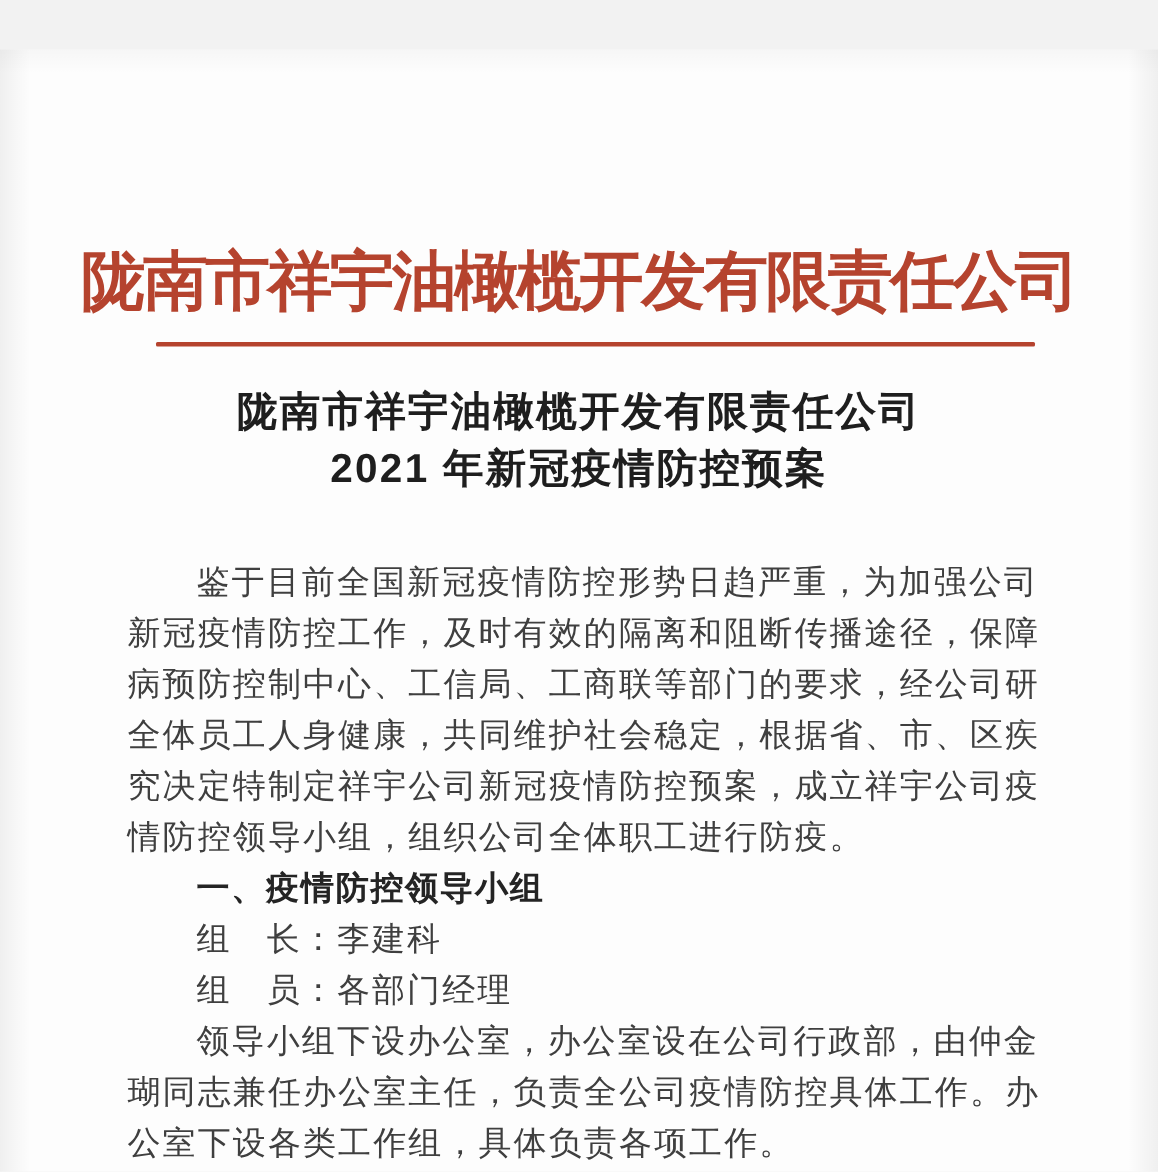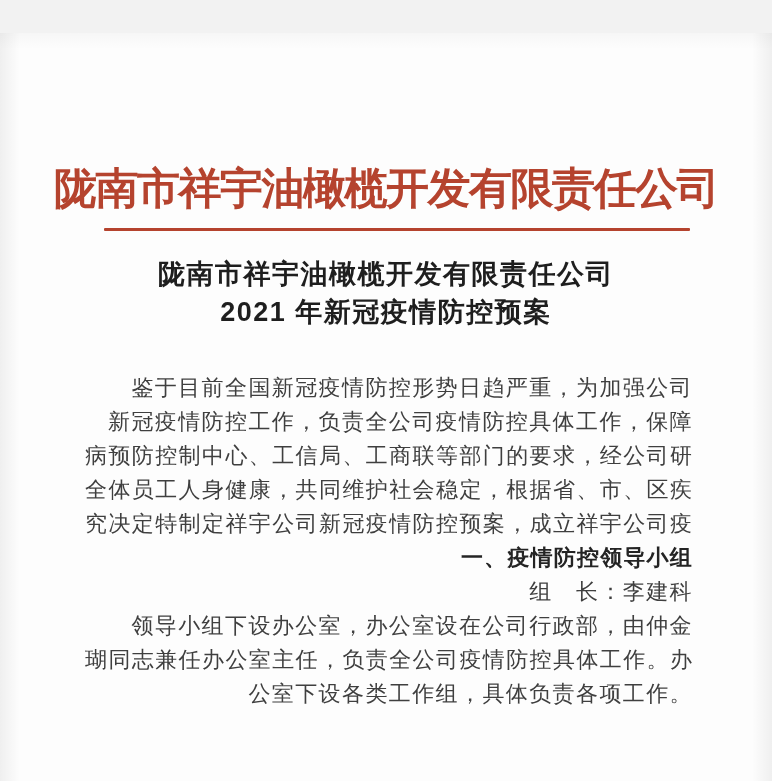--- a/index.html
+++ b/index.html
@@ -54,21 +54,21 @@
   }
   .doc-title .title-line { white-space: nowrap; }
   .body-text {
     width: 608px;
     margin: 40px 0 0 85px;
     font-size: 22px;
     line-height: 34px;
     letter-spacing: 1.4px;
     color: var(--body-text);
   }
-  .line { white-space: nowrap; text-align: right; }
+  .line { white-space: nowrap; }
   .indent { text-indent: 46px; }
   .heading {
     font-family: Liberation Sans, sans-serif;
     font-weight: 700;
     color: #242424;
     text-indent: 46px;
     letter-spacing: 1.2px;
   }
   .role-row { text-indent: 46px; }
 </style>
@@ -82,29 +82,33 @@
   <div class="letterhead-rule"></div>
 
   <div class="doc-title">
     <div class="title-line">陇南市祥宇油橄榄开发有限责任公司</div>
     <div class="title-line">2021 年新冠疫情防控预案</div>
   </div>
 
   <div class="body-text">
 
     <div class="line indent">鉴于目前全国新冠疫情防控形势日趋严重，为加强公司</div>
-    <div class="line">新冠疫情防控工作，负责全公司疫情防控具体工作，保障</div>
+    <div class="line">新冠疫情防控工作，及时有效的隔离和阻断传播途径，保障</div>
     <div class="line">病预防控制中心、工信局、工商联等部门的要求，经公司研</div>
     <div class="line">全体员工人身健康，共同维护社会稳定，根据省、市、区疾</div>
     <div class="line">究决定特制定祥宇公司新冠疫情防控预案，成立祥宇公司疫</div>
+    <div class="line">情防控领导小组，组织公司全体职工进行防疫。</div>
 
     <div class="line heading">一、疫情防控领导小组</div>
 
     <div class="line role-row">
       <span>组　长：</span><span>李建科</span>
+    </div>
+    <div class="line role-row">
+      <span>组　员：</span><span>各部门经理</span>
     </div>
 
     <div class="line indent">领导小组下设办公室，办公室设在公司行政部，由仲金</div>
     <div class="line">瑚同志兼任办公室主任，负责全公司疫情防控具体工作。办</div>
     <div class="line">公室下设各类工作组，具体负责各项工作。</div>
 
   </div>
 </div>
 
 </body></html>

